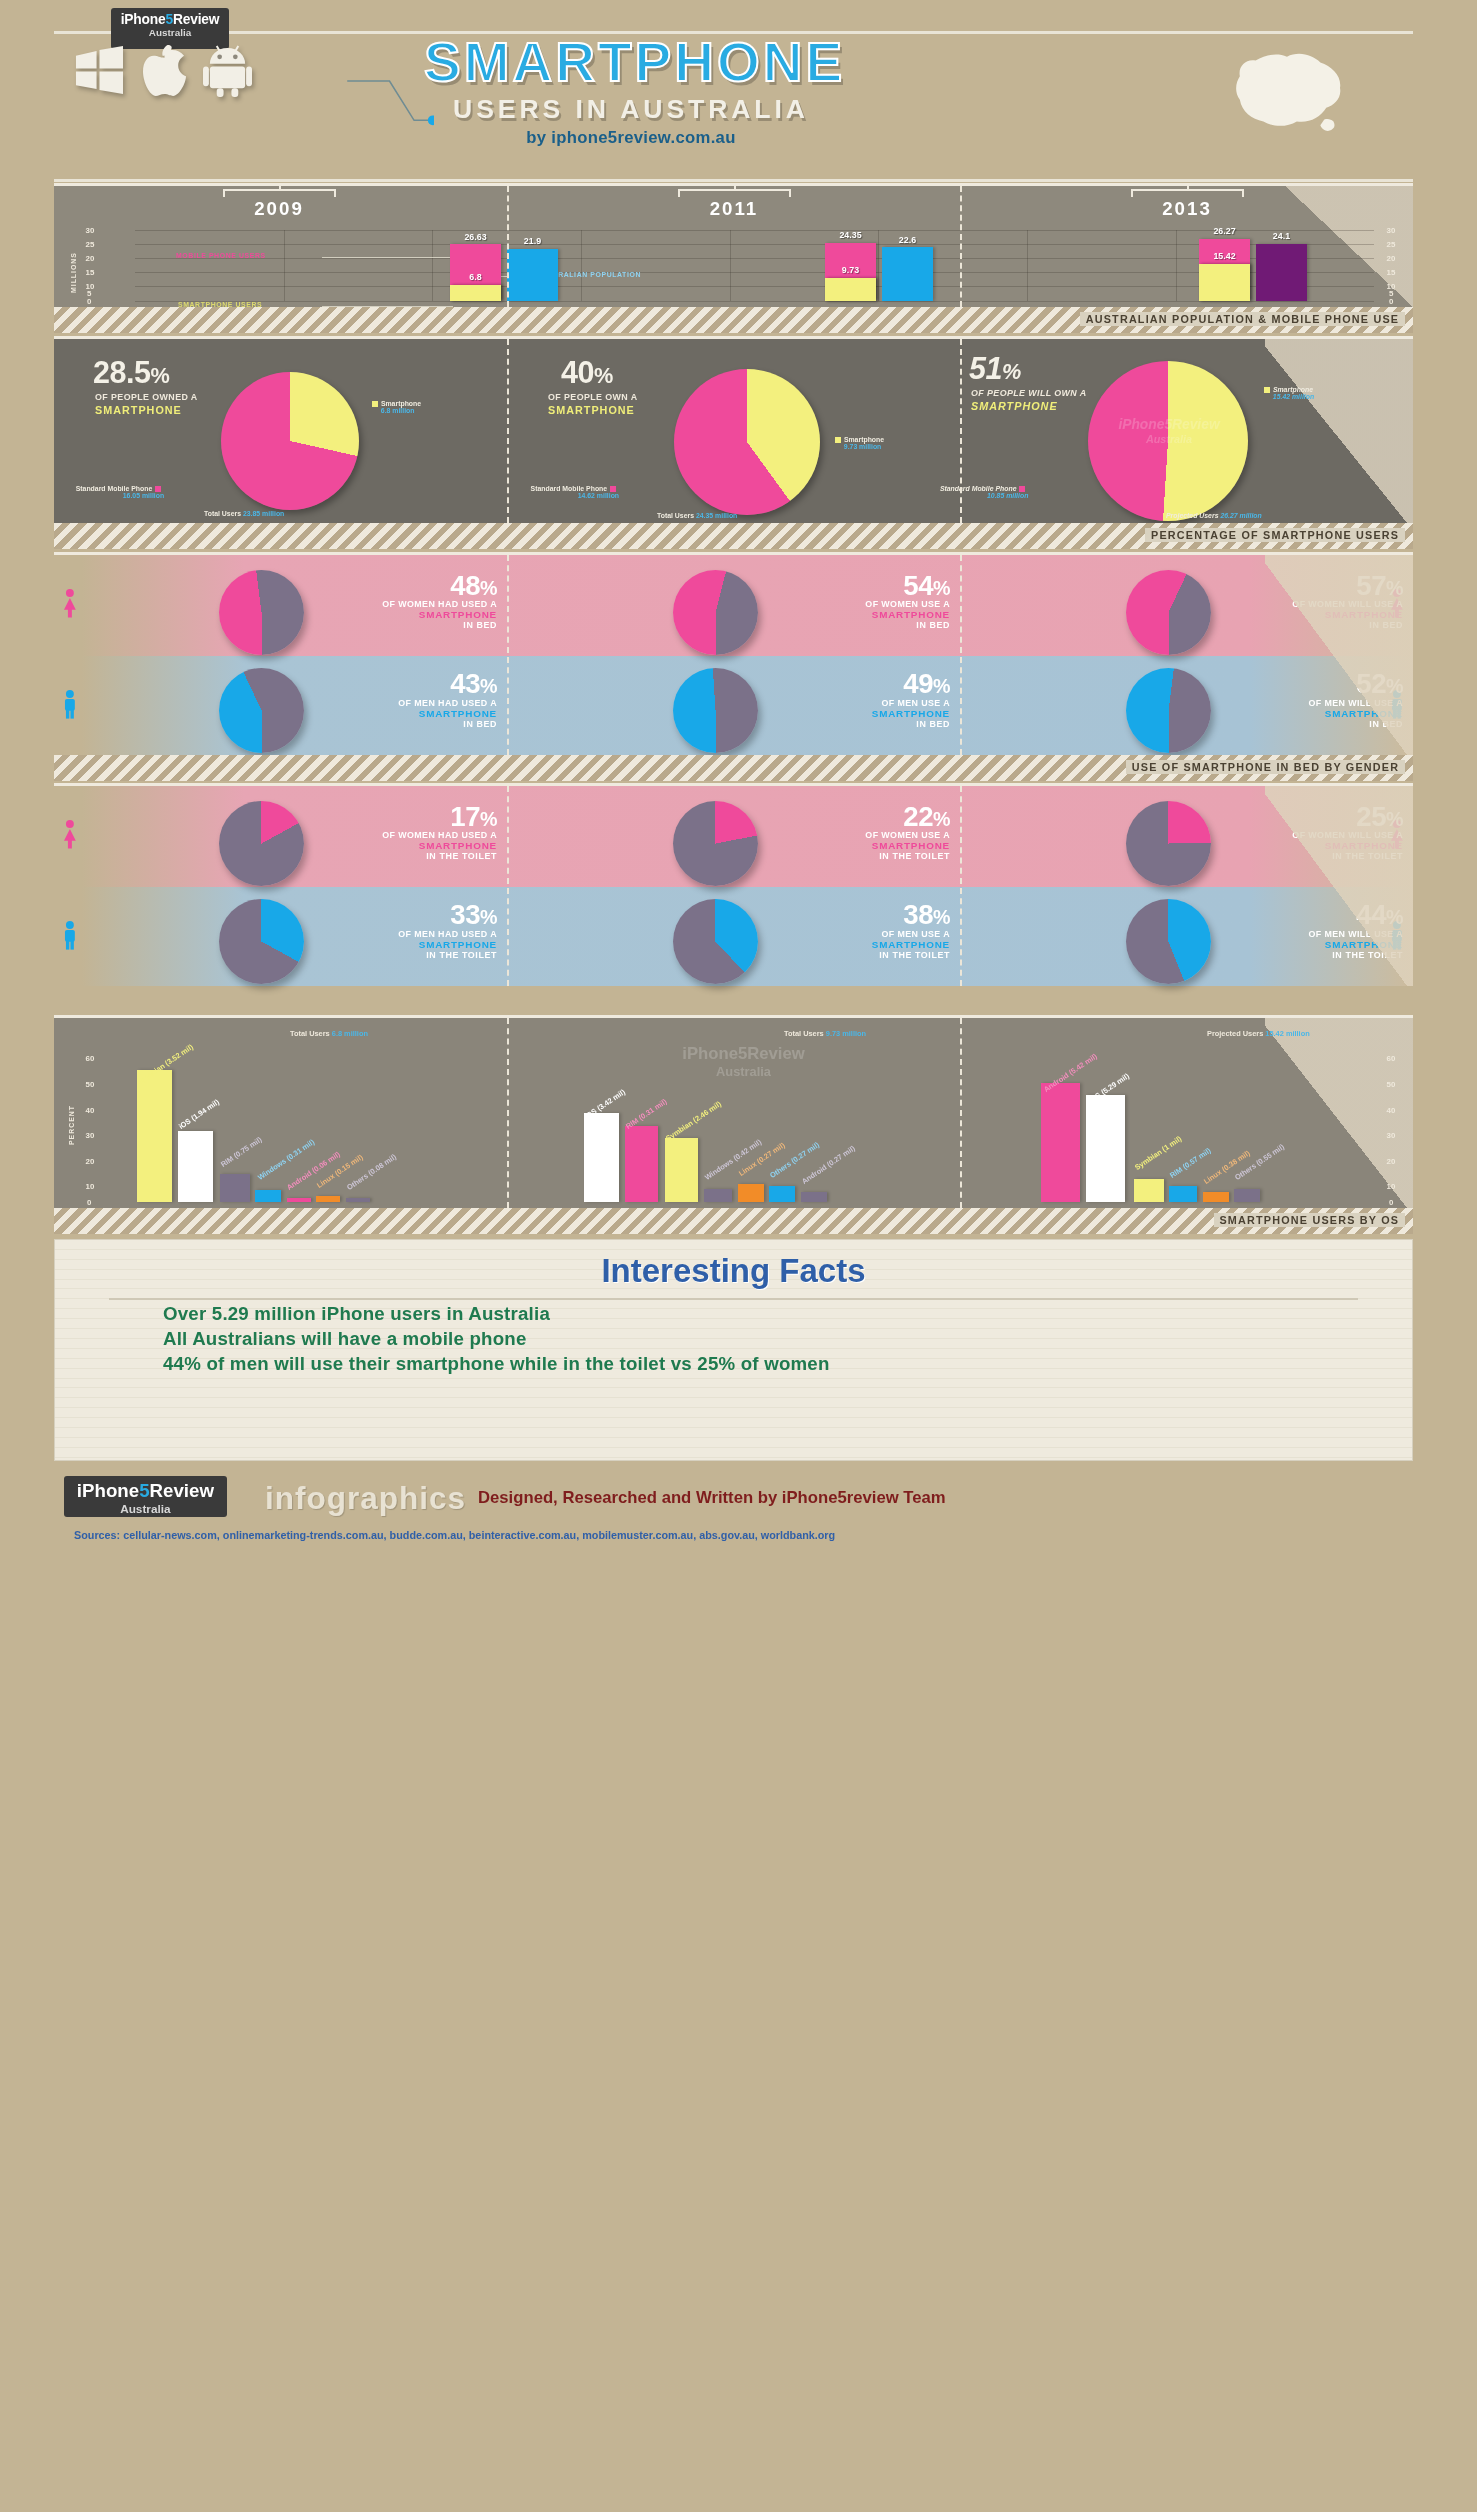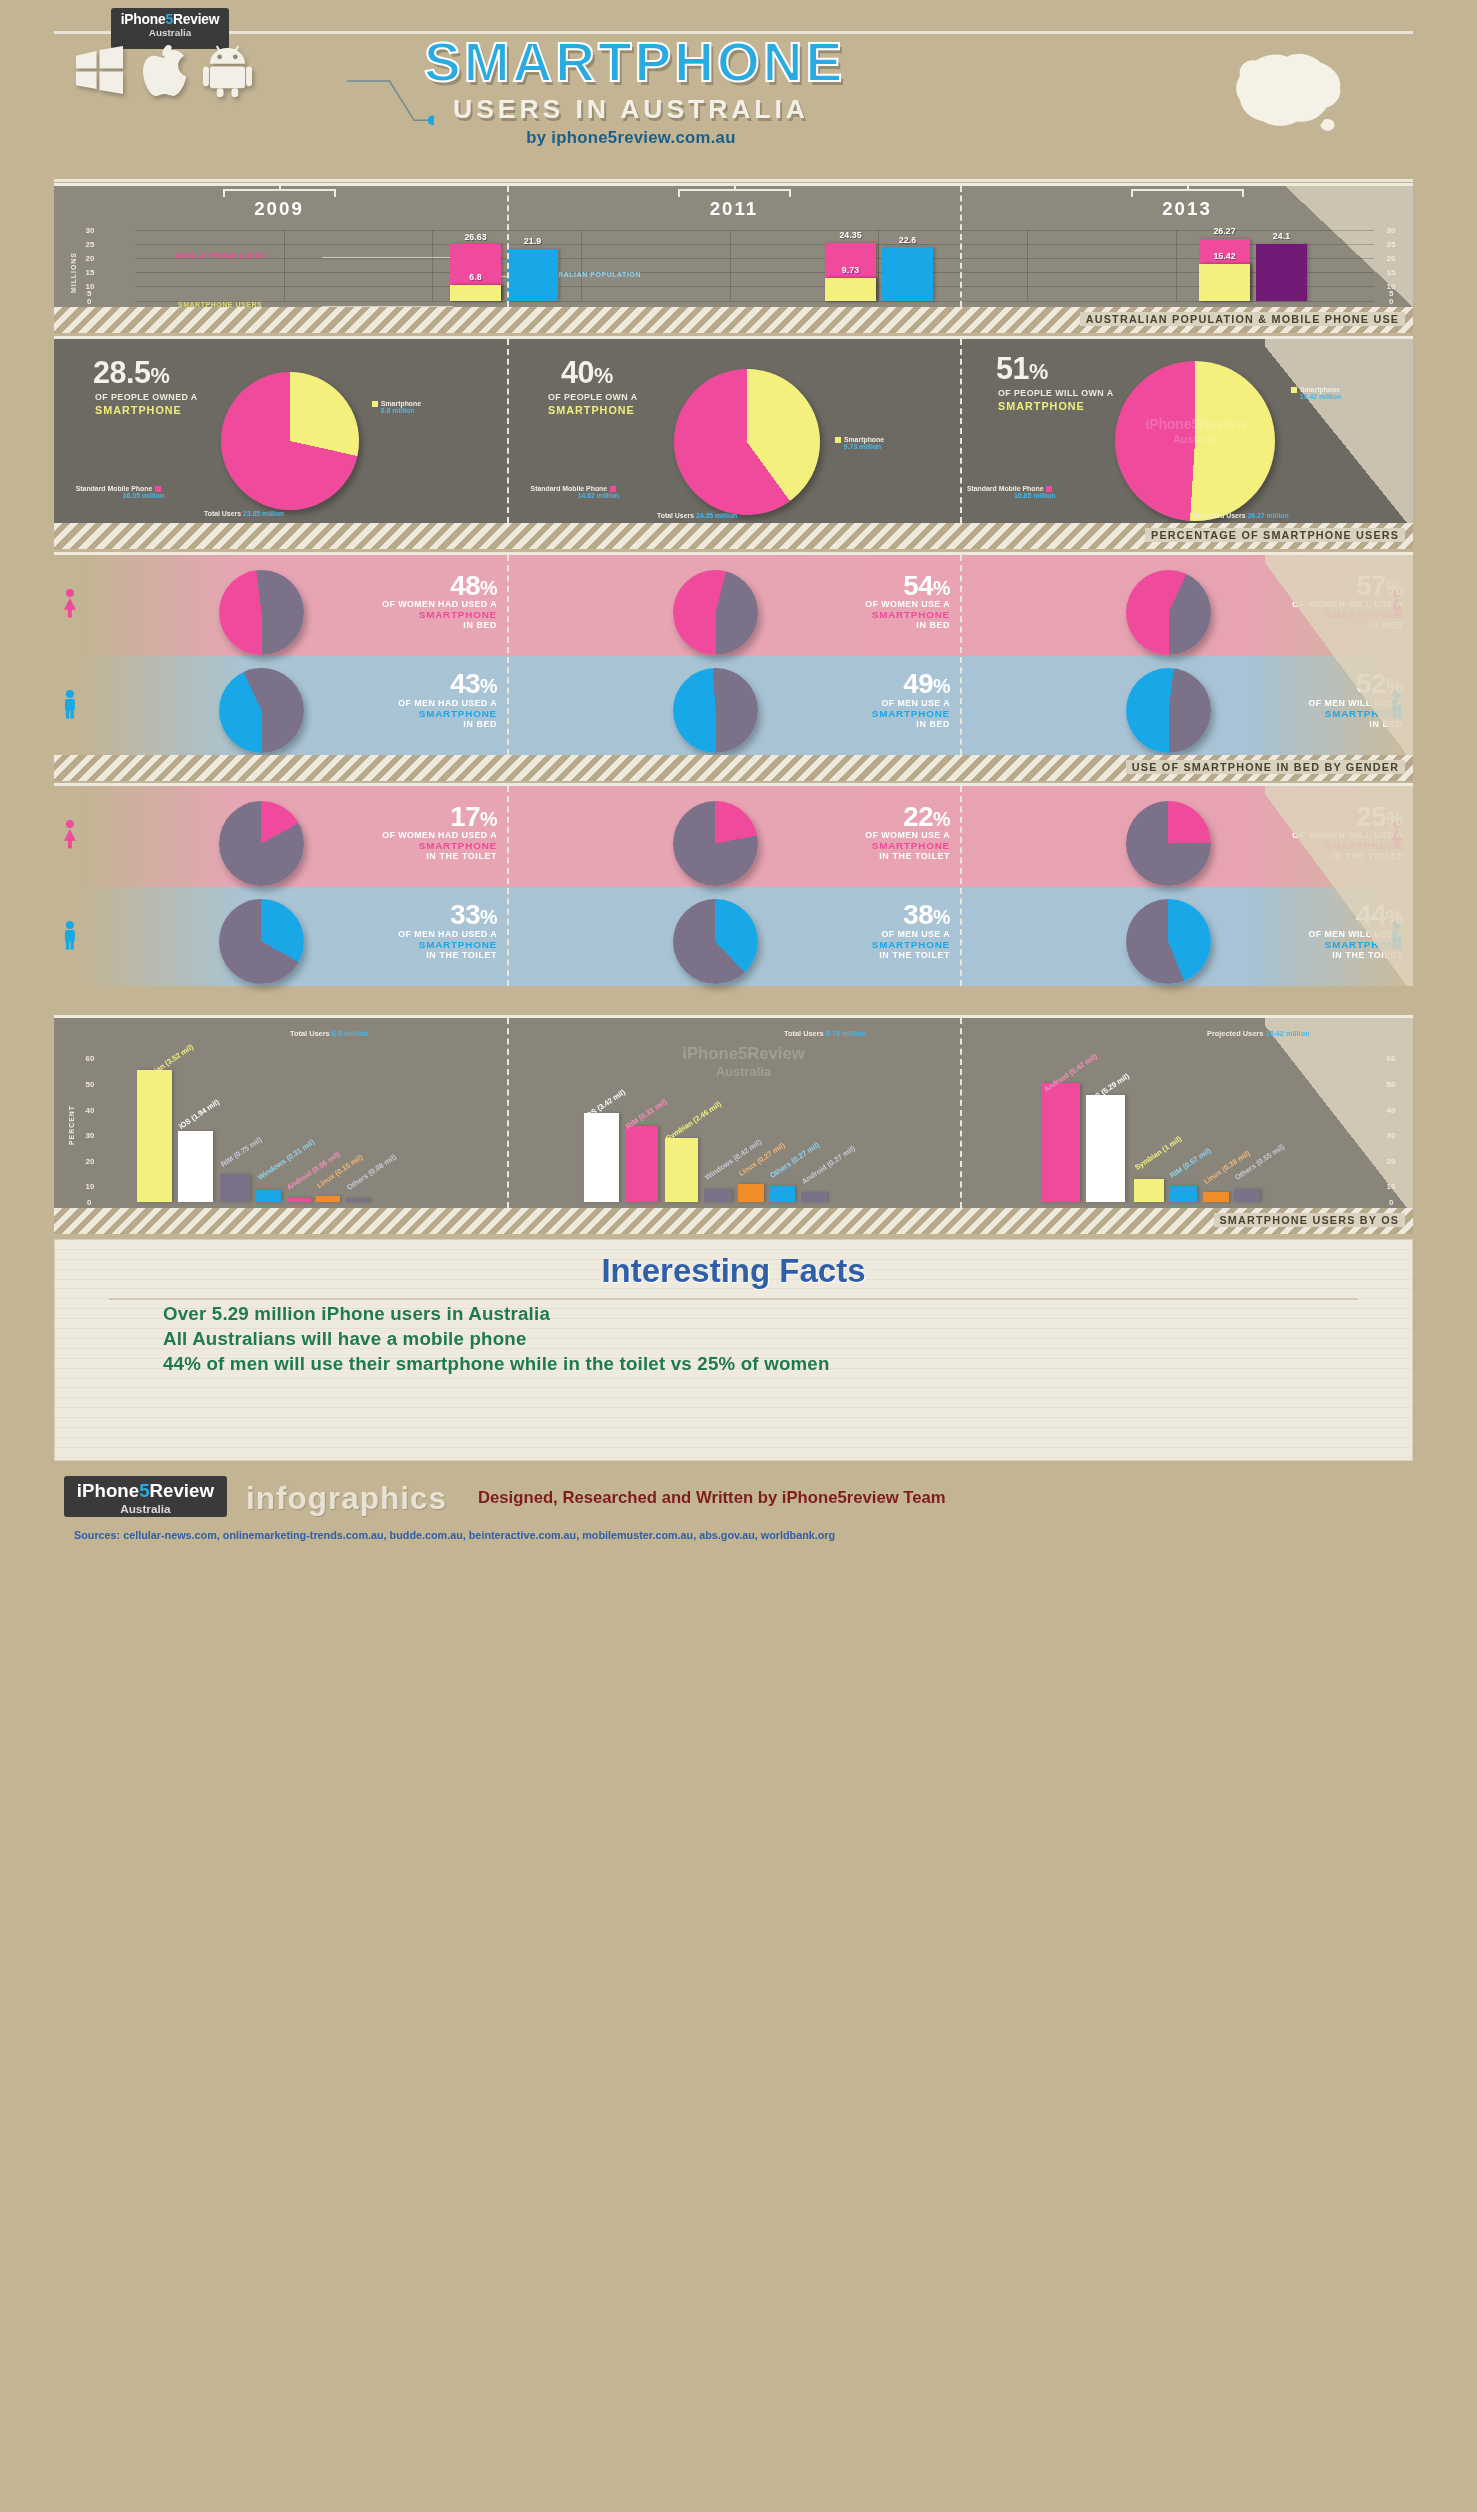--- a/index.html
+++ b/index.html
@@ -147,21 +147,21 @@
   .facts-by { font-size:23.6px; font-weight:bold; color:#2f5fa8; margin:11.8px 0 3.9px 39px; }
   .fact-item { font-size:18.7px; font-weight:bold; color:#1f7a4f; margin:3px 0 3px 108px; letter-spacing:0.2px;}
 
   
   #footer { position:absolute; left:54px; top:1476px; width:1359px; height:59px; }
   .foot-logo { position:absolute; left:9.9px; top:0; width:163px; height:41px; background:#3a3a3a;
                border-radius:3px; text-align:center; color:#fff; padding-top:3.9px; }
   .foot-logo .l1 { font-size:18.7px; font-weight:bold; }
   .foot-logo .l1 .five { color:#29abe2; }
   .foot-logo .l2 { font-size:11.8px; font-weight:bold; color:#d8d8d8; }
-  .foot-info { position:absolute; left:192px; top:3.9px; font-size:31.5px; font-weight:bold; color:#e8e2d3;
+  .foot-info { position:absolute; left:211px; top:3.9px; font-size:31.5px; font-weight:bold; color:#e8e2d3;
                letter-spacing:1px; text-shadow:1px 1px 1px rgba(0,0,0,.18);}
   .foot-credit { position:absolute; left:424px; top:11.8px; font-size:16.7px; font-weight:bold; color:#7f1d1d; }
   .sources { position:absolute; left:74px; top:1529px; font-size:10.8px; font-weight:bold; color:#2f5fa8; }
 </style>
 </head>
 <body>
 
 <div class="page">
 
   <div class="header">
@@ -376,21 +376,21 @@
         </div>
         <div class="pie-note" style="left:23.6px; top:146px; text-align:right;">
           <span>Standard Mobile Phone</span><span class="swatch" style="background:#ef4a9b;"></span><br>
           <span class="v" style="margin-left:39px;">14.62 million</span>
         </div>
         <div class="pie-note" style="left:150px; top:173px;">
           <span>Total Users</span> <span class="v">24.35 million</span>
         </div>
       </div>
 
-      <div class="own-cell" style="left:903px; width:453px;">
+      <div class="own-cell" style="left:876px; width:453px;font-style:italic;">
         <div class="big-pct" style="left:39px; top:13.8px;">
           <span>51</span><span class="pcts">%</span>
         </div>
         <div class="sub1" style="left:41px; top:49px;">OF PEOPLE WILL OWN A</div>
         <div class="sub2" style="left:41px; top:61px;">SMARTPHONE</div>
         <div class="pie" style="left:158px; top:21.7px; width:160px; height:160px;
                     background:conic-gradient(from 0deg, #f3f07e 0 183.6deg, #ef4a9b 183.6deg 360deg);"></div>
         <div class="wm-own" style="left:160px; top:79px; width:158px; font-size:13.8px;">
           <span>iPhone</span><span>5</span><span>Review</span><br>
           <span style="font-size:10.8px;">Australia</span>

